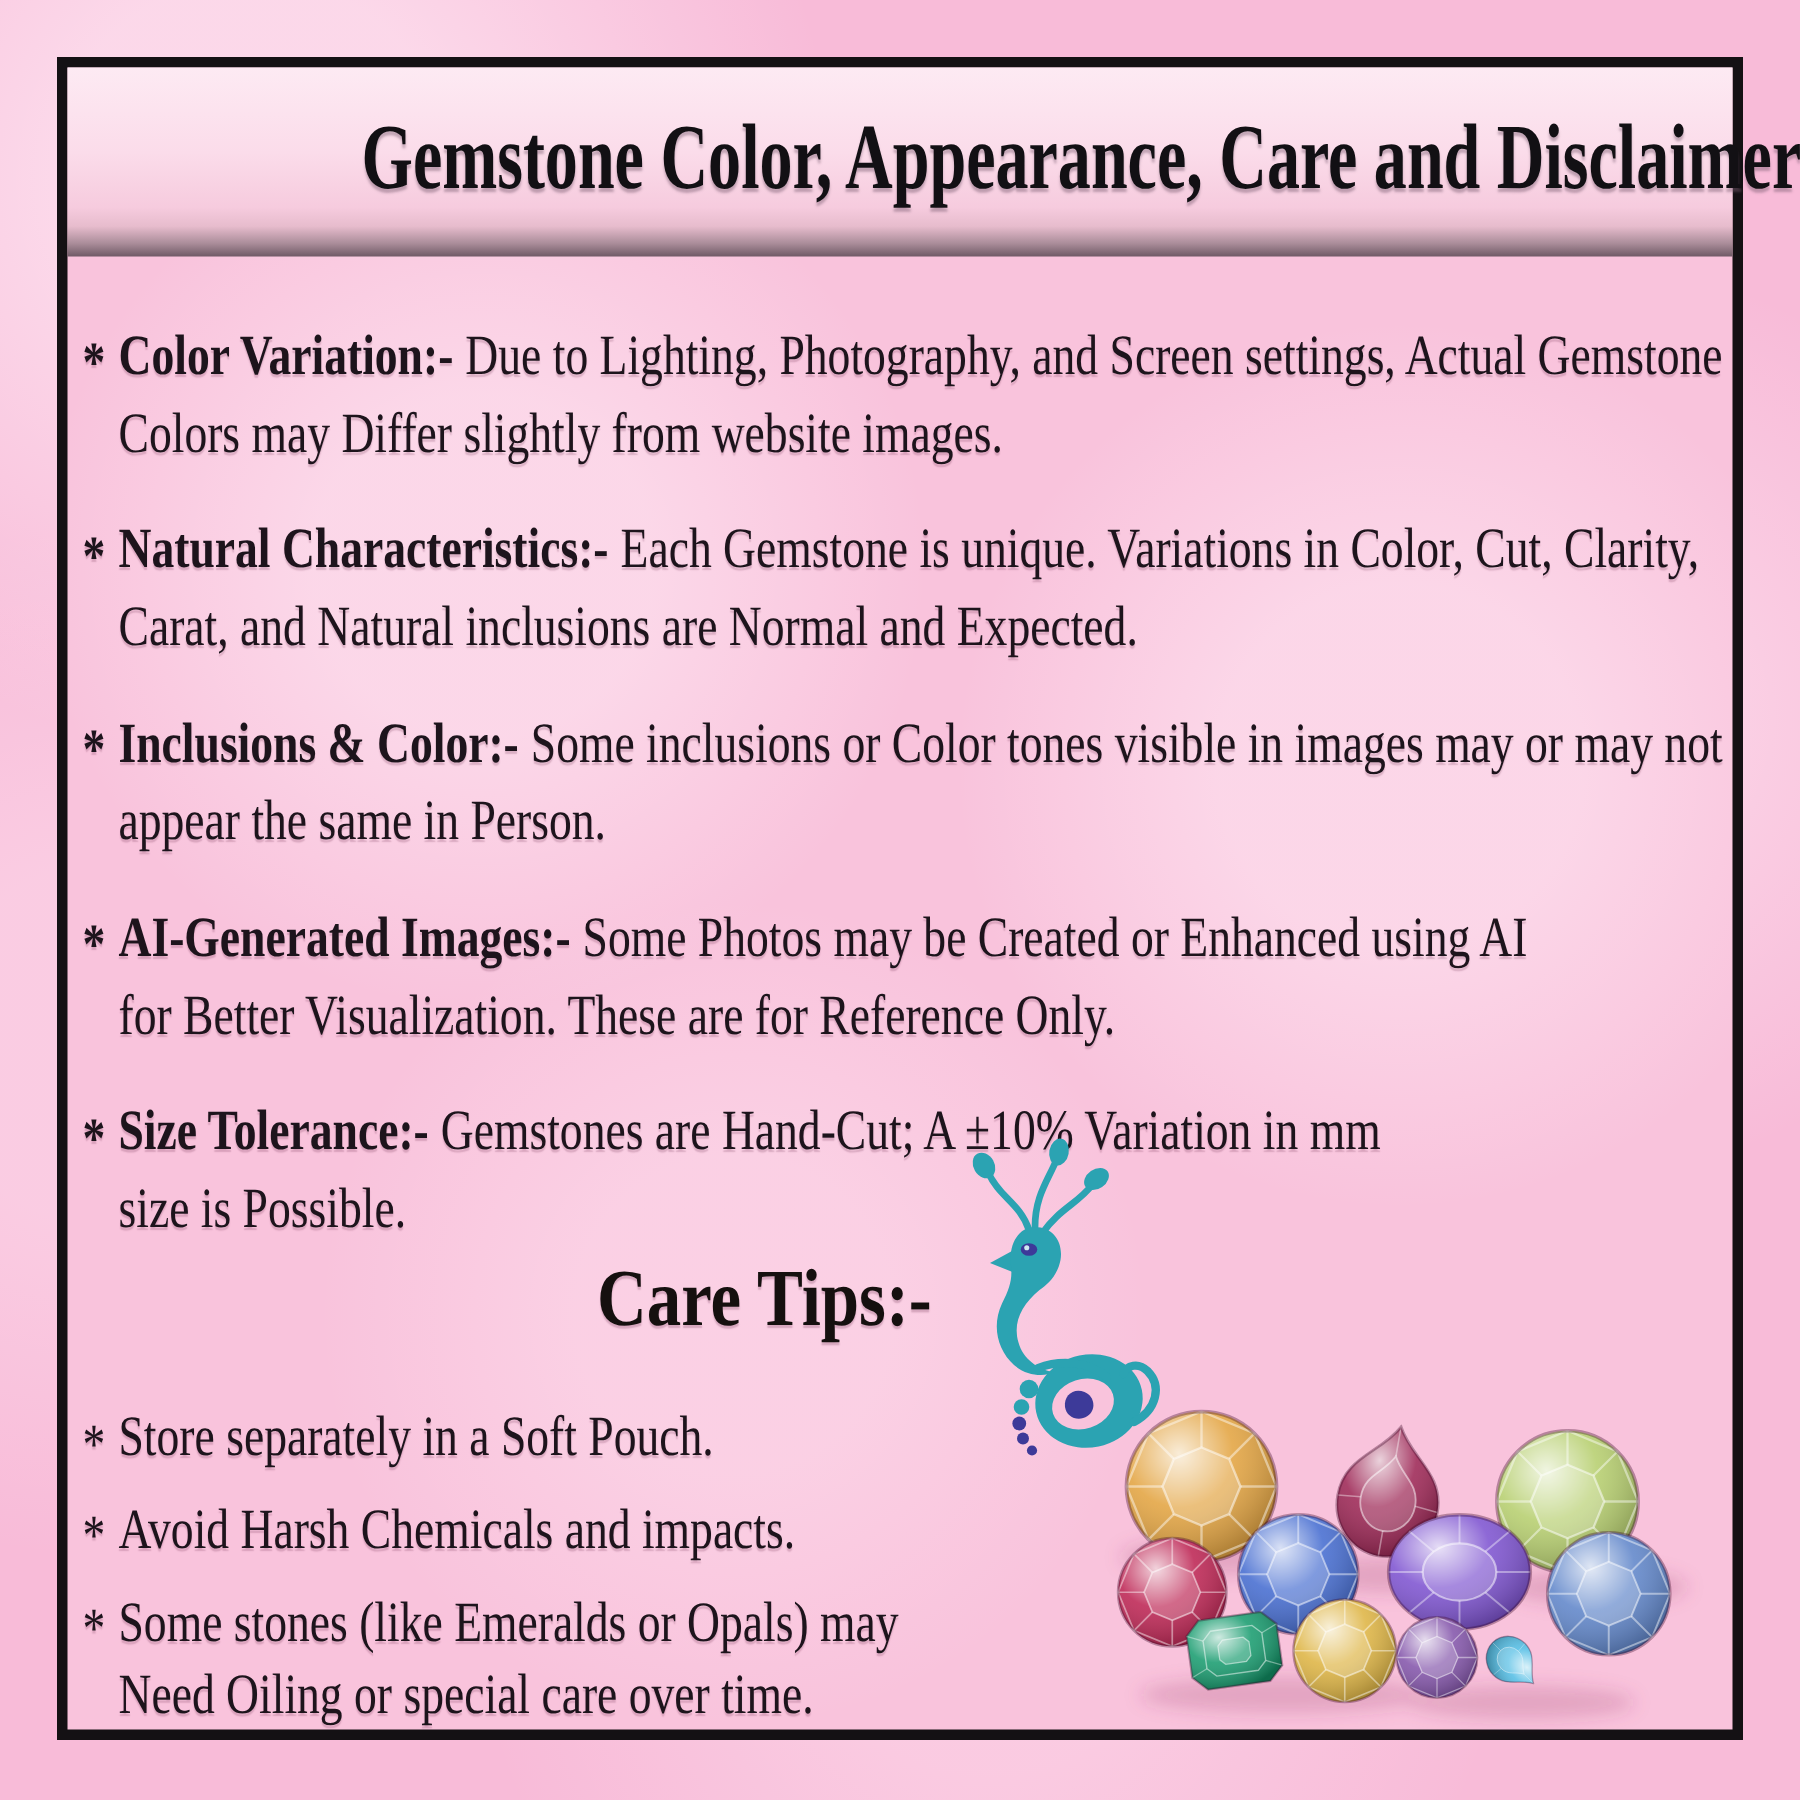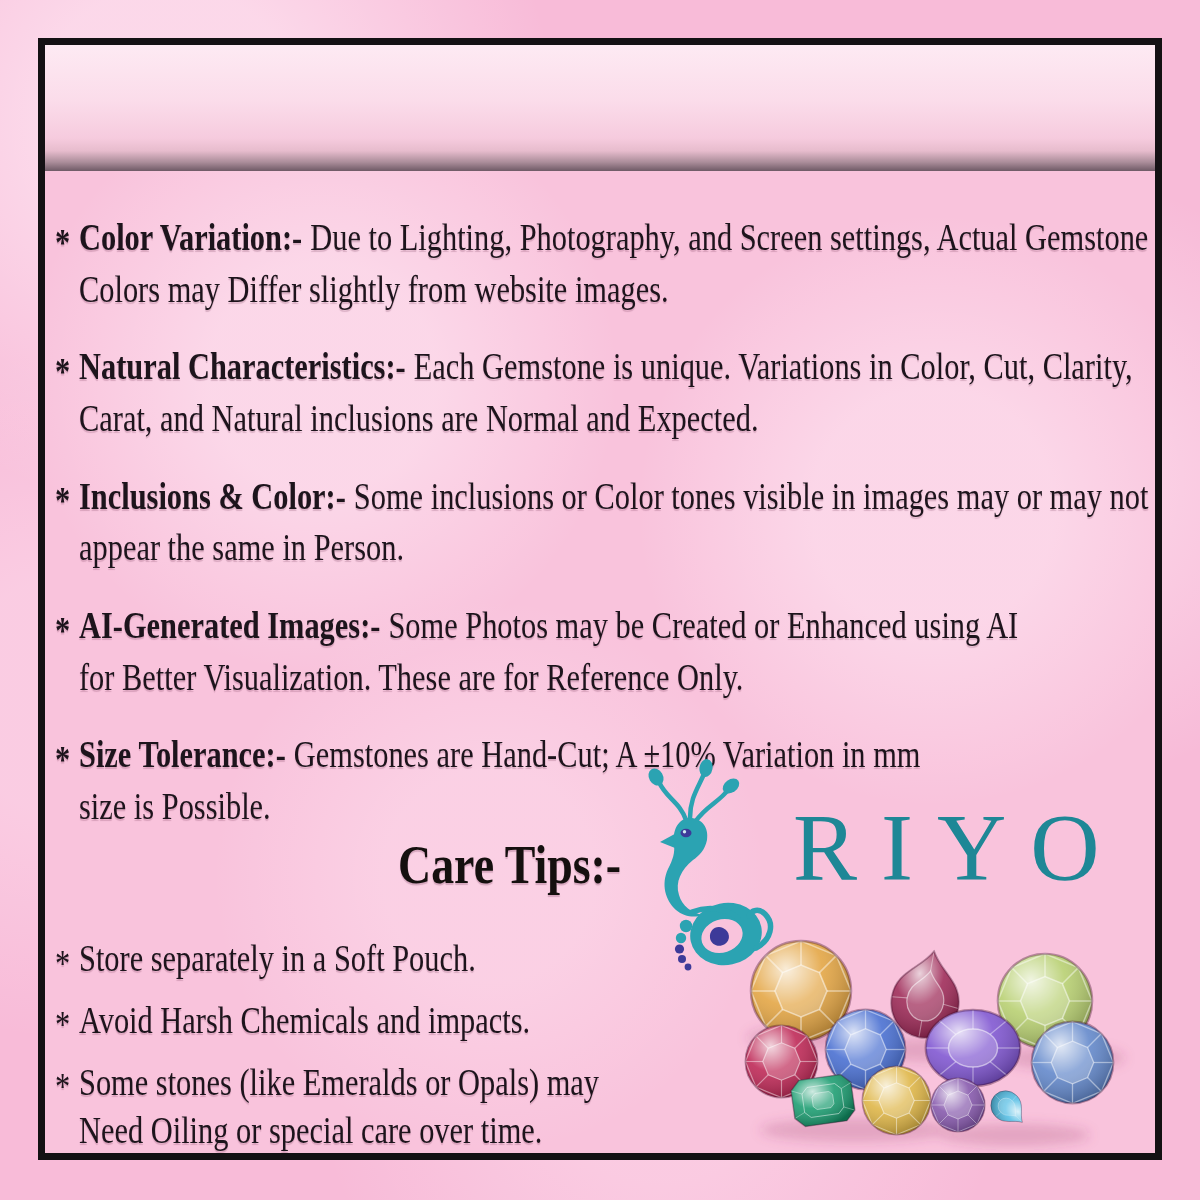--- a/index.html
+++ b/index.html
@@ -39,20 +39,21 @@
   .care-item .star{flex:none;width:30px;position:relative;top:.12em;}
   .mwc3{max-width:720px;}
   .gems{position:absolute;left:735px;top:930px;width:420px;height:230px;overflow:visible;}
 </style>
 </head>
 <body>
 
 <div class="poster">
   <div class="frame"></div>
   <div class="band"></div>
+  <div class="title"><span class="squeeze">Gemstone Color, Appearance, Care and Disclaimer</span></div>
 
   <div class="disclaimer">
     <p class="bullet">
       <span class="star">*</span>
       <span class="btxt"><span class="lead">Color Variation:-</span><span>Due to Lighting, Photography, and Screen settings, Actual Gemstone Colors may Differ slightly from website images.</span></span>
     </p>
     <p class="bullet">
       <span class="star">*</span>
       <span class="btxt"><span class="lead">Natural Characteristics:-</span><span>Each Gemstone is unique. Variations in Color, Cut, Clarity, Carat, and Natural inclusions are Normal and Expected.</span></span>
     </p>
@@ -100,21 +101,20 @@
         <ellipse cx="100" cy="180" rx="21" ry="16.5" fill="#f9c3dc" transform="rotate(-18 100 180)"></ellipse>
         <path fill="#3d3a99" d="M88,182 c-1,-8 6,-13 13,-10 c7,3 8,12 2,16 c-6,4 -14,1 -15,-6 z" style="fill: rgb(61, 58, 153);"></path>
         <g fill="none" stroke="currentColor" stroke-width="5.5" stroke-linecap="round">
           <path d="M134,192 C149,184 153,168 143,158 C137,152 129,154 127,160"></path>
           <path d="M70,156 C86,150 104,152 116,162"></path>
         </g>
       </g>
     </g>
   </svg>
 
-  <div class="brand-name" style="color: rgb(30, 135, 150);">RIYO</div>
 
   <div class="care-list">
     <p class="care-item">
       <span class="star">*</span>
       <span>Store separately in a Soft Pouch.</span>
     </p>
     <p class="care-item">
       <span class="star">*</span>
       <span>Avoid Harsh Chemicals and impacts.</span>
     </p>

